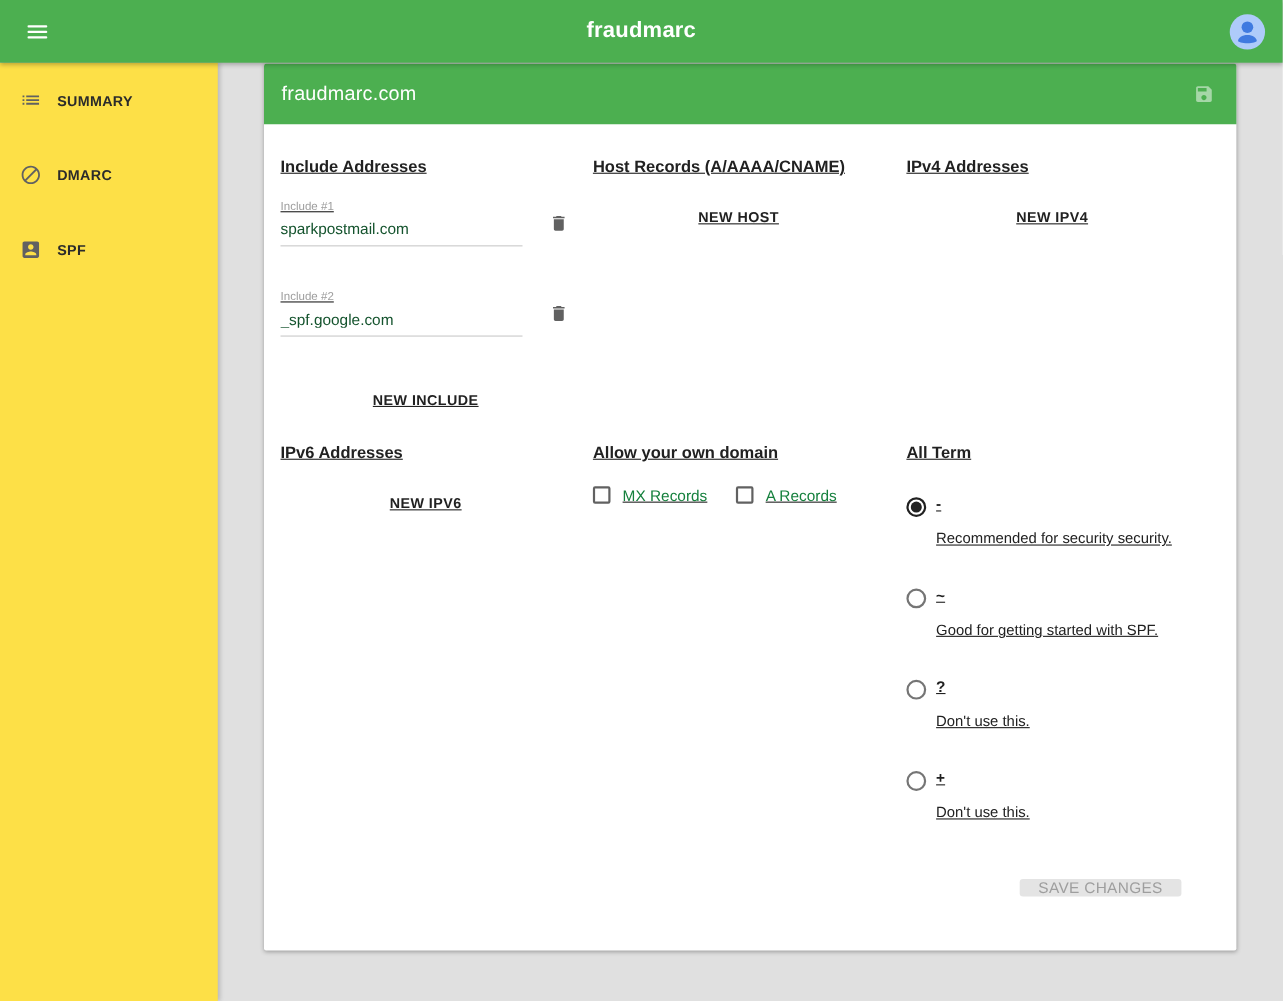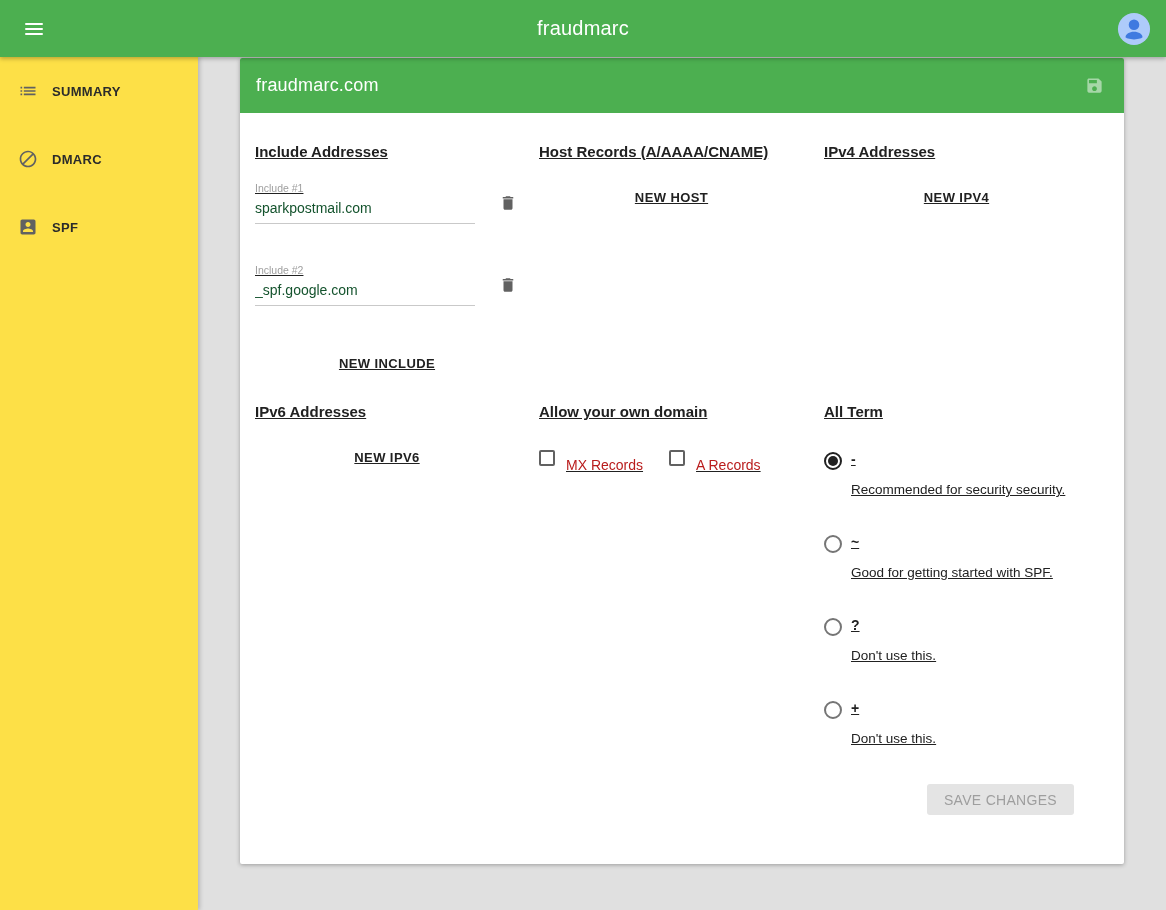--- a/index.html
+++ b/index.html
@@ -16,21 +16,21 @@
     padding:0 14px; z-index:20; box-shadow:0 2px 4px rgba(0,0,0,.25);
   }
   .menu-btn {
     width:40px; height:40px; border:none; background:transparent;
     display:flex; align-items:center; justify-content:center; cursor:pointer;
   }
   .hamburger { display:flex; flex-direction:column; gap:3px; }
   .hamburger i { display:block; width:18px; height:2px; background:#fff; border-radius:1px; }
   .appbar-title {
     position:absolute; left:50%; transform:translateX(-50%);
-    color:#fff; font-size:20px; font-weight:400; letter-spacing:.2px;
+    color:#fff; font-size:20px; font-weight:700; letter-spacing:.2px;
   }
   .avatar-btn {
     margin-left:auto; width:36px; height:36px; border:none; background:transparent;
     cursor:pointer; display:flex; align-items:center; justify-content:center;
   }
 
   
   .shell { display:flex; padding-top:57px; height:910px; }
   .sidebar {
     width:198px; background:#fde047; box-shadow:2px 0 4px rgba(0,0,0,.18);
@@ -93,41 +93,41 @@
   }
   .flat-btn.include-new { margin-top:42px; }
 
   
   .checkbox-row { display:flex; align-items:center; margin-top:22px; }
   .checkbox-group { display:flex; align-items:center; margin-right:26px; cursor:pointer; }
   .checkbox {
     width:16px; height:16px; border:2px solid #616161; border-radius:2px;
     background:#fff; flex:none;
   }
-  .checkbox-label { font-size:14px; color:#b91c1c; margin-left:11px;margin-top:15px; }
+  .checkbox-label { font-size:14px; color:#15803d; margin-left:11px; }
 
   
   .options { margin-top:30px; }
   .option { display:flex; align-items:flex-start; margin-bottom:36px; cursor:pointer; }
   .radio {
     width:18px; height:18px; border:2px solid #757575; border-radius:50%;
     flex:none; position:relative; margin-top:2px; background:#fff;
   }
   .radio.selected { border-color:#212121; }
   .radio.selected::after {
     content:""; position:absolute; left:2px; top:2px; width:10px; height:10px;
     background:#212121; border-radius:50%;
   }
   .option-text { margin-left:9px; }
   .option-symbol { font-size:14px; font-weight:700; color:#212121; line-height:1; }
   .option-desc { font-size:13.5px; color:#212121; margin-top:14px; }
 
   
   .save-changes {
-    position:absolute; right:50px; bottom:49px; height:31px; padding:0 17px;
+    position:absolute; right:50px; bottom:49px; height:16px; padding:0 17px;
     background:#e4e4e4; color:#9e9e9e; border:none; border-radius:3px;
     font-family:inherit; font-size:14px; font-weight:500; letter-spacing:.3px;
     cursor:default;
   }
 </style>
 </head>
 <body>
 
 <header class="appbar">
   <button class="menu-btn">

